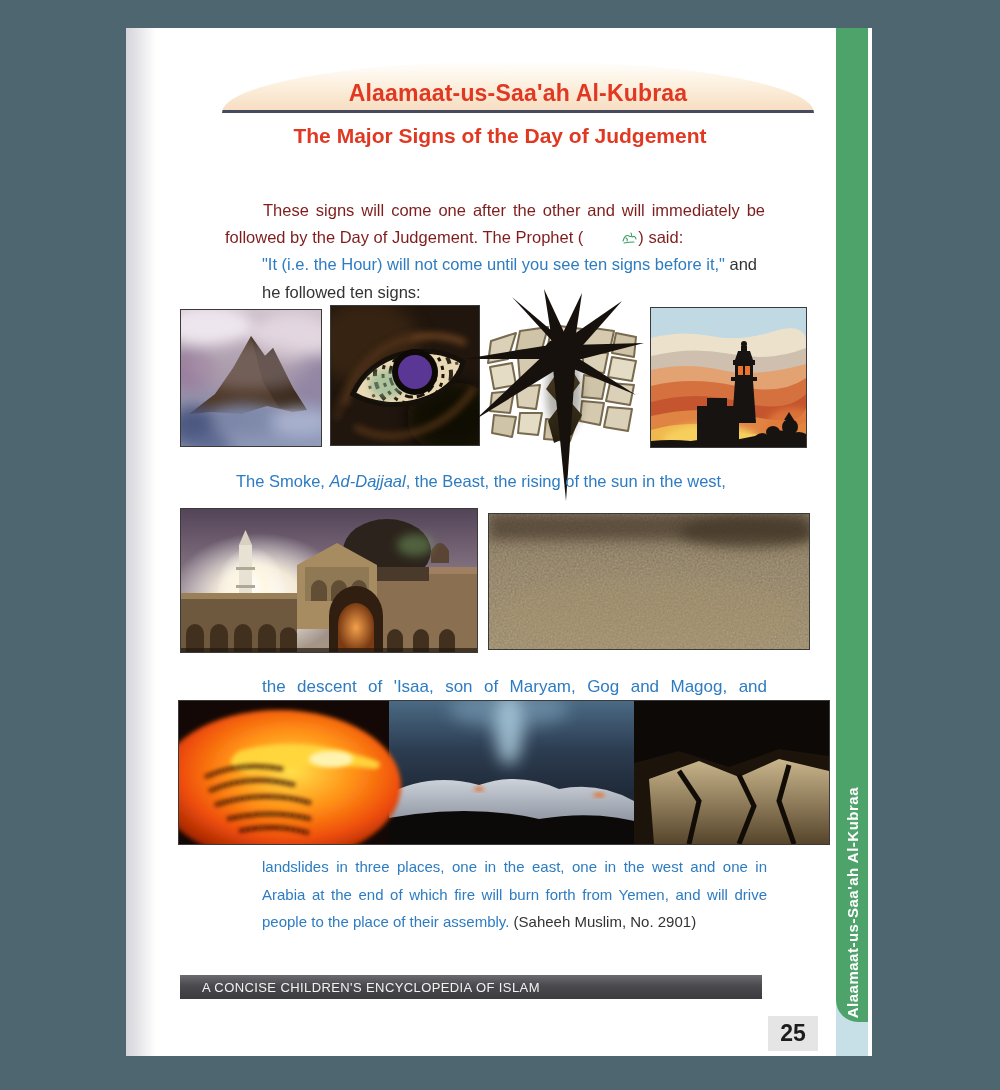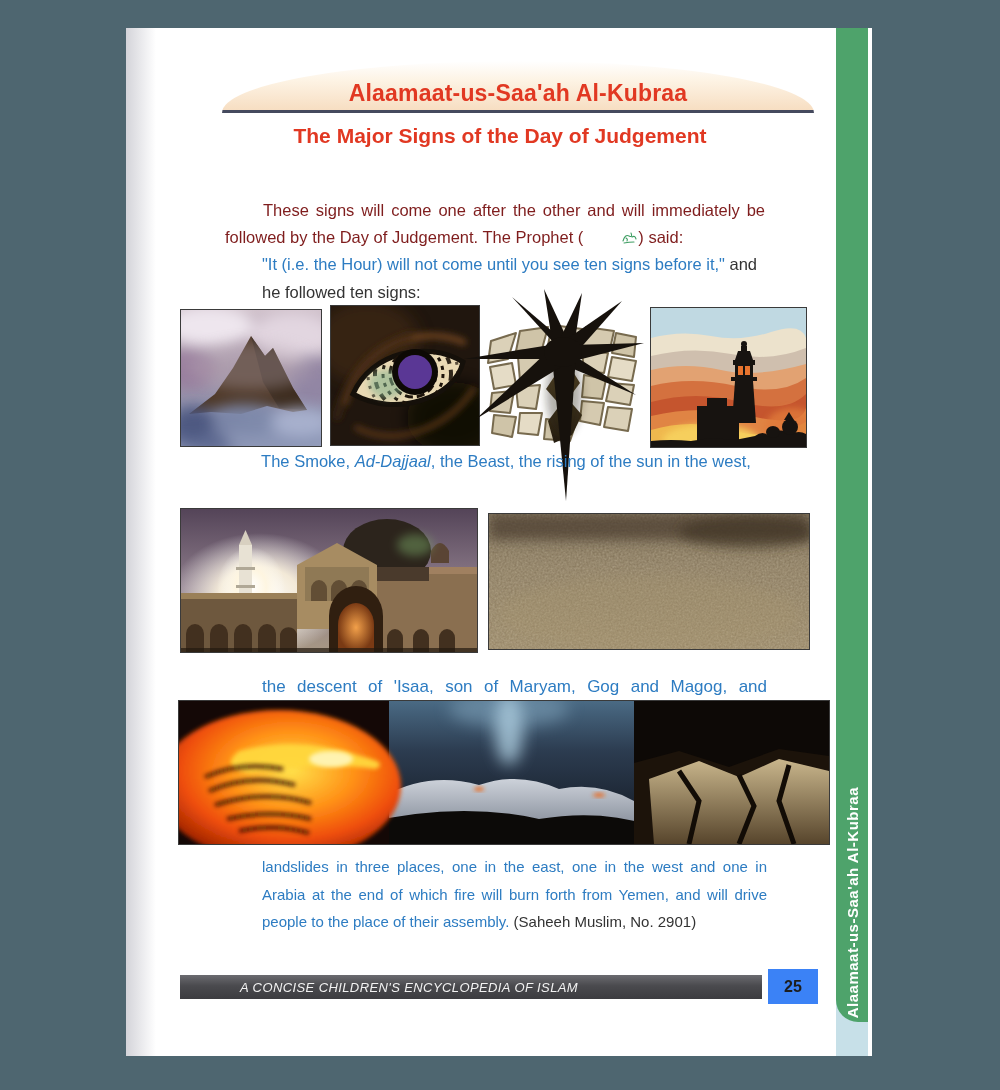--- a/index.html
+++ b/index.html
@@ -40,22 +40,22 @@
     font-size:16.5px;line-height:27px;color:#7f1d1d;
     text-align:justify;text-indent:38px;margin-top:20px;
   }
   .quote{
     position:absolute;left:136px;top:222px;width:505px;
     font-size:16.5px;line-height:28px;color:#333333;
   }
   .blue{color:#2d7cc2;}
   .salawat{display:inline-block;vertical-align:-2px;}
   .caption1{
-    position:absolute;left:110px;top:424px;width:540px;
-    text-align:center;color:#2d7cc2;font-size:16.5px;
+    position:absolute;left:110px;top:444px;width:540px;
+    color:#2d7cc2;font-size:16.5px;
   }
   .caption2{
     position:absolute;left:136px;top:649px;width:505px;
     color:#2d7cc2;font-size:17px;
     text-align:justify;text-align-last:justify;
   }
   .closing{
     position:absolute;left:136px;top:825px;width:505px;
     font-size:15px;line-height:27.5px;color:#333333;text-align:justify;
   }
@@ -70,26 +70,26 @@
   .img-mosque{left:54px; top:480px;width:296px;height:143px;}
   .img-field {left:362px;top:485px;width:320px;height:135px;}
   .img-lava  {left:52px; top:672px;width:650px;height:143px;}
   
   .footer-bar{
     position:absolute;left:54px;top:947px;width:582px;height:24px;
     background:linear-gradient(180deg,#6b6b70 0%,#4a4a4e 45%,#3c3c40 100%);
     display:flex;align-items:center;
   }
   .footer-text{
-    color:#f2f2f2;font-size:13px;letter-spacing:.4px;padding-left:60px;font-style:italic;
+    color:#f2f2f2;font-size:13px;letter-spacing:.4px;padding-left:22px;
   }
   .page-number{
-    position:absolute;left:642px;top:941px;width:50px;height:35px;
-    background:#3b82f6;display:flex;align-items:center;justify-content:center;
-    color:#1d1d1d;font-size:16px;font-weight:600;
+    position:absolute;left:642px;top:988px;width:50px;height:35px;
+    background:#e5e5e5;display:flex;align-items:center;justify-content:center;
+    color:#1d1d1d;font-size:23px;font-weight:600;
   }
   
   .rail{
     position:absolute;left:710px;top:0;width:32px;height:1028px;
     background:#c7e0e8;
   }
   .rail-green{
     position:absolute;left:0;top:0;width:32px;height:994px;
     background:#4ea36b;
     border-bottom-left-radius:22px;

